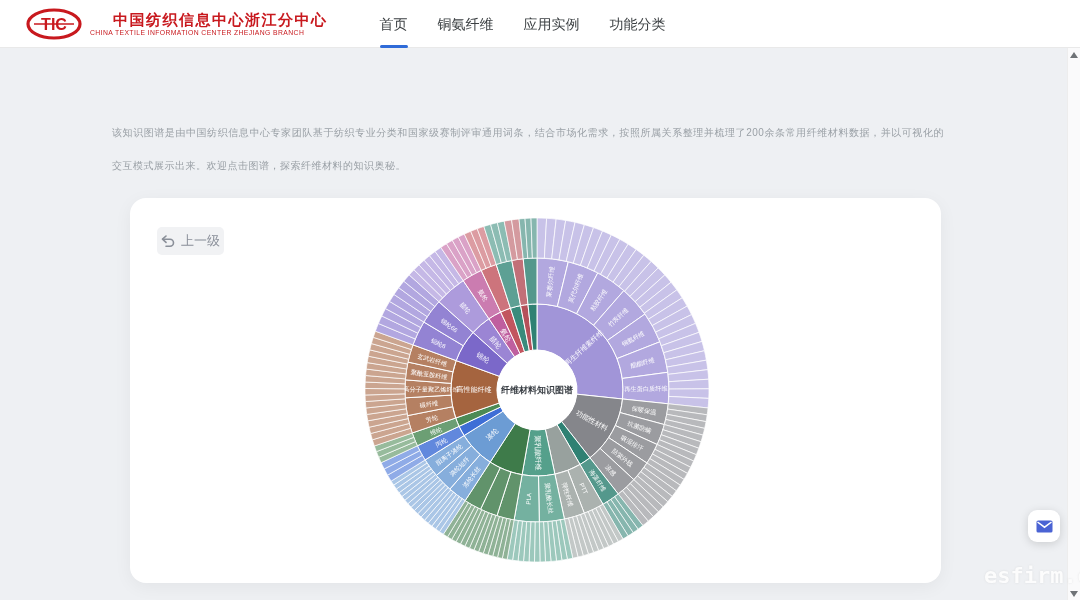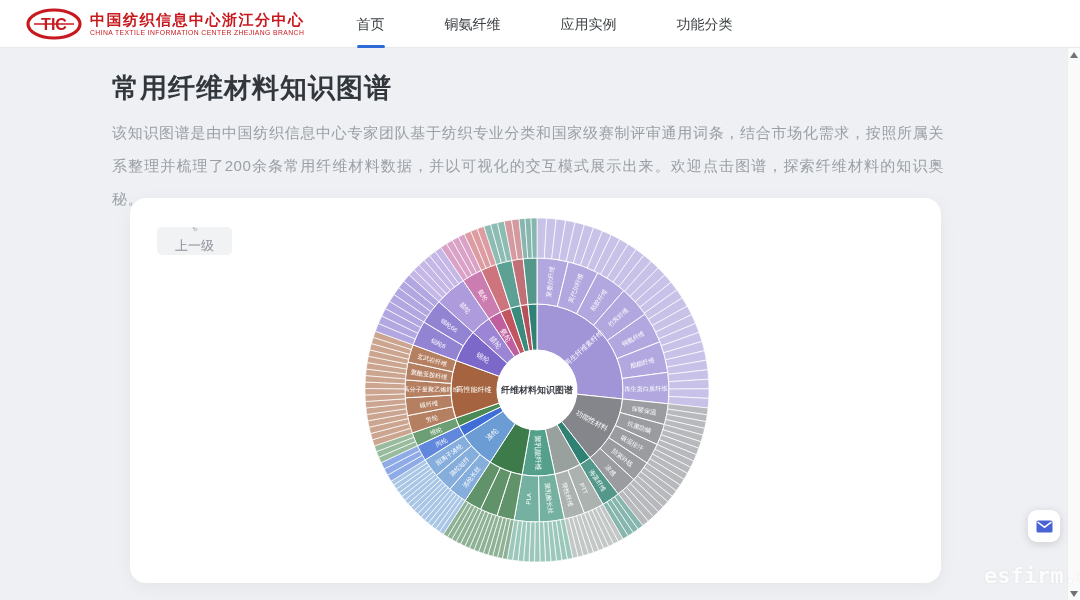--- a/index.html
+++ b/index.html
@@ -5,39 +5,39 @@
   * { margin:0; padding:0; box-sizing:border-box; }
   html,body { width:1080px; height:600px; overflow:hidden; font-family:"Liberation Sans", sans-serif; }
   body { background:#eef0f3; position:relative; }
 
   
   .header { position:absolute; top:0; left:0; width:1080px; height:48px; background:#ffffff;
             border-bottom:1px solid #e9e9e9; display:flex; align-items:center; z-index:20; }
   .logo-wrap { display:flex; align-items:center; margin-left:26px; }
   .logo-mark { width:56px; height:32px; }
   .logo-text { margin-left:8px; display:flex; flex-direction:column; justify-content:center; }
-  .logo-title { color:#c8191e; font-weight:bold; font-size:15px; letter-spacing:1.5px; line-height:17px; }
+  .logo-title { color:#c8191e; font-weight:bold; font-size:15px; letter-spacing:1.5px; line-height:17px;margin-left:23px; }
   .logo-sub { color:#c8191e; font-size:6.8px; letter-spacing:0.4px; line-height:9px; }
-  .nav { display:flex; margin-left:50px; height:48px; align-items:center;gap:30px; }
+  .nav { display:flex; margin-left:50px; height:48px; align-items:center; }
   .nav-item { position:relative; font-size:14px; color:#3c4043; margin-right:26px; padding:0 2px;
               height:48px; line-height:48px; cursor:pointer; }
   .nav-item.active::after { content:""; position:absolute; left:2px; right:2px; bottom:0; height:3px;
               background:#2f6bd8; border-radius:2px; }
 
   
   .content { position:absolute; top:48px; left:0; width:1080px; height:552px; }
   .page-title { position:absolute; left:112px; top:22px; font-size:27px; font-weight:bold; color:#32373d; letter-spacing:1px; }
-  .page-desc { position:absolute; left:112px; top:68px; width:832px; font-size:15px; color:#9aa0a6;
+  .page-desc { position:absolute; left:112px; top:68px; width:832px; font-size:10px; color:#9aa0a6;
                line-height:33px; letter-spacing:0.5px; text-align:justify; }
 
   .card { position:absolute; left:130px; top:150px; width:811px; height:385px; background:#ffffff;
           border-radius:16px; box-shadow:0 4px 18px rgba(0,0,0,0.05); }
-  .back-btn { position:absolute; left:27px; top:29px; height:28px; padding:0 18px; background:#f1f2f4;
+  .back-btn { position:absolute; left:27px; top:29px; height:28px; padding:0 4px; background:#f1f2f4;
               border:none; border-radius:5px; display:flex; align-items:center; gap:6px;
-              color:#8a8f99; font-size:13px; cursor:pointer; font-family:"Liberation Sans", sans-serif;flex-direction:column; }
+              color:#8a8f99; font-size:13px; cursor:pointer; font-family:"Liberation Sans", sans-serif; }
   .back-btn svg { display:block; }
   .chart-box { position:absolute; left:227px; top:12px; width:360px; height:360px; }
 
   
   .mail-fab { position:absolute; left:1028px; top:510px; width:32px; height:32px; background:#ffffff;
               border-radius:9px; box-shadow:0 2px 10px rgba(0,0,0,0.15); display:flex;
               align-items:center; justify-content:center; cursor:pointer; z-index:30; }
 
   
   .scrollbar { position:absolute; top:48px; right:0; width:13px; height:552px; background:#fafafb;
@@ -71,21 +71,20 @@
   </div>
   <div class="nav">
     <span class="nav-item active">首页</span>
     <span class="nav-item">铜氨纤维</span>
     <span class="nav-item">应用实例</span>
     <span class="nav-item">功能分类</span>
   </div>
 </div>
 
 <div class="content">
-  <h1 class="page-title">常用纤维材料知识图谱</h1>
   <p class="page-desc">该知识图谱是由中国纺织信息中心专家团队基于纺织专业分类和国家级赛制评审通用词条，结合市场化需求，按照所属关系整理并梳理了200余条常用纤维材料数据，并以可视化的交互模式展示出来。欢迎点击图谱，探索纤维材料的知识奥秘。</p>
 
   <div class="card">
     <button class="back-btn">
       <svg width="14" height="12" viewBox="0 0 14 12">
         <path d="M5 1 L1.5 4.2 L5 7.4" fill="none" stroke="#8a8f99" stroke-width="1.6" stroke-linecap="round" stroke-linejoin="round"></path>
         <path d="M1.8 4.2 H9 a3.5 3.5 0 0 1 0 7 H5" fill="none" stroke="#8a8f99" stroke-width="1.6" stroke-linecap="round"></path>
       </svg>
       <span>上一级</span>
     </button>

